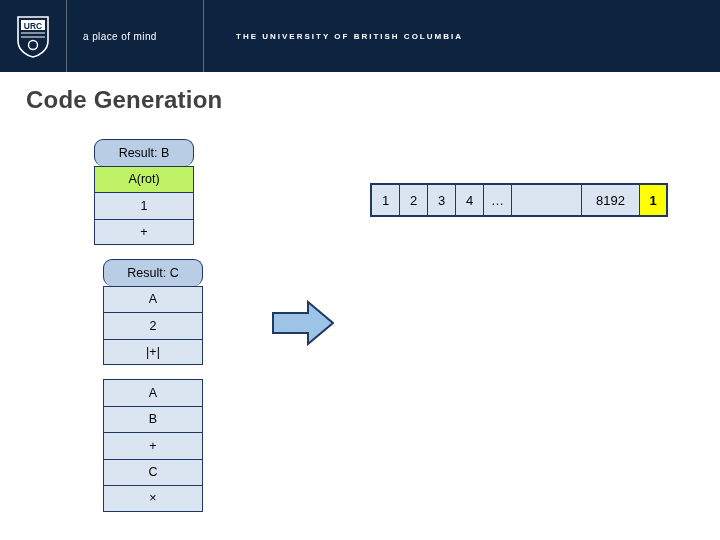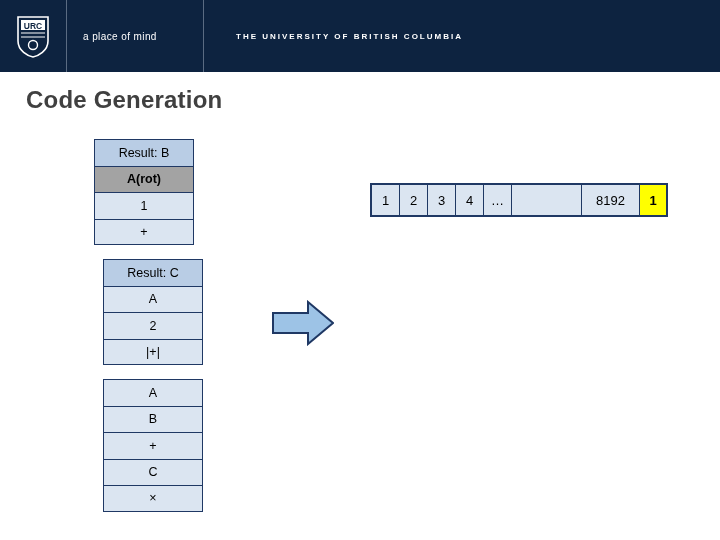--- a/index.html
+++ b/index.html
@@ -98,24 +98,25 @@
     justify-content: center;
     font-size: 12.5px;
     color: #000000;
     background: #dbe5f1;
   }
   .cell.last {
     border-bottom: 1px solid #1f3864;
   }
   .cell.header-cellbox {
     background: #b9cde5;
+    border-radius: 9px;
   }
   .cell.highlight {
-    background: #a3a3a3;
-    font-weight: bold;
+    background: #bef264;
+    font-weight: normal;
   }
 
   
   .arrow {
     position: absolute;
     left: 272px;
     top: 300px;
     width: 62px;
     height: 46px;
   }

